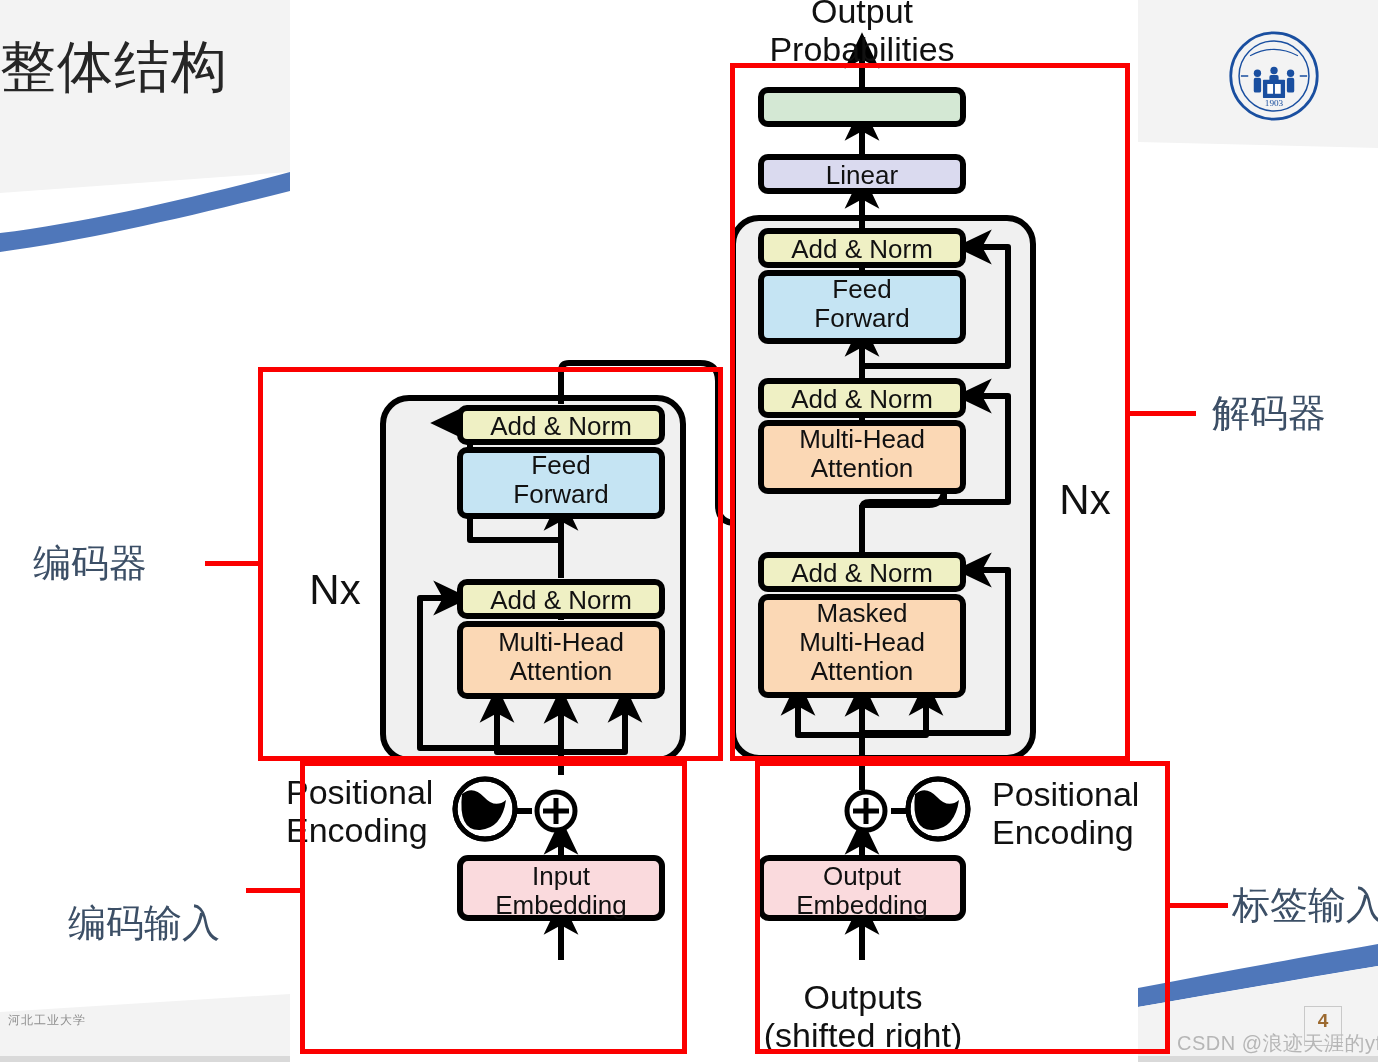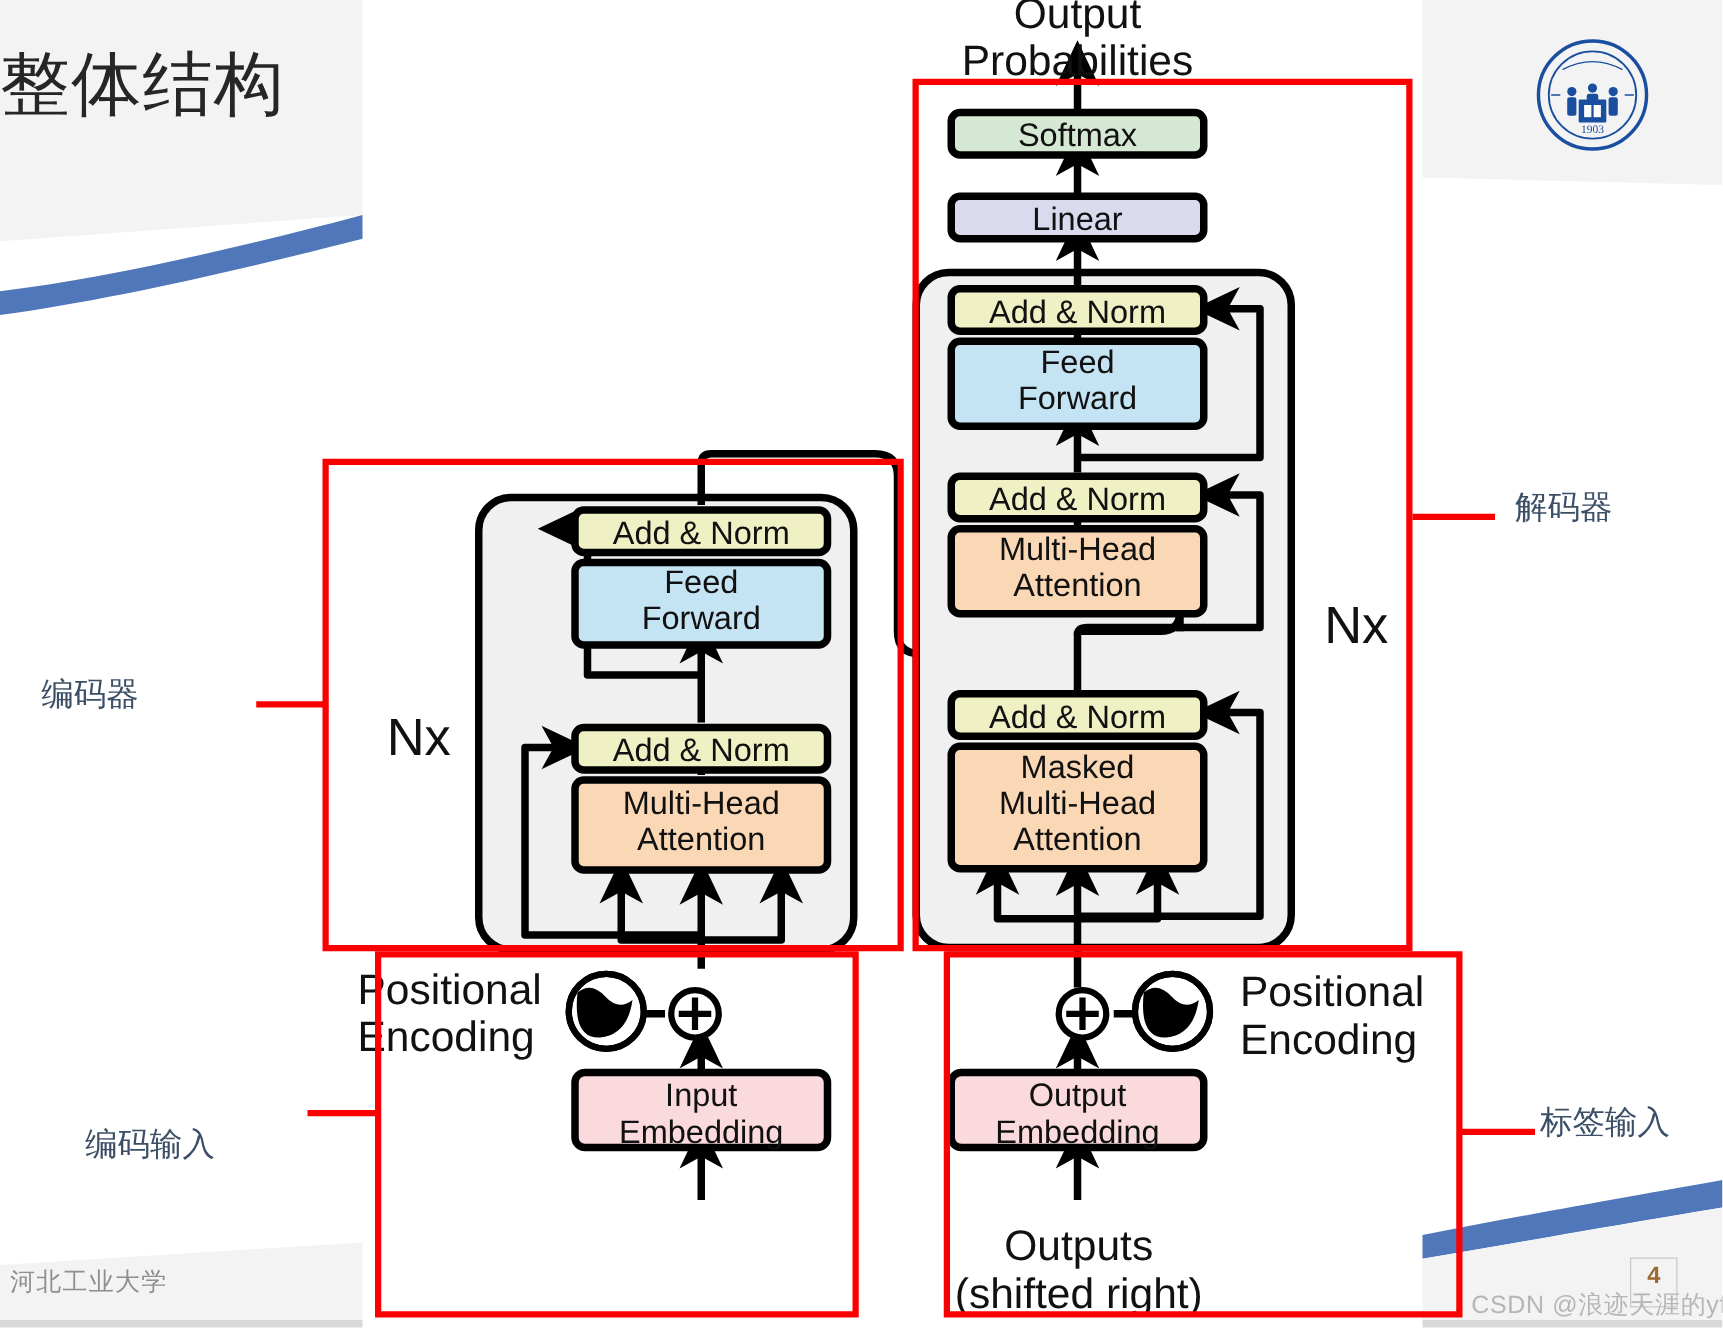--- a/index.html
+++ b/index.html
@@ -12,21 +12,21 @@
   
   .chrome-svg{position:absolute;left:0;top:0;width:1378px;height:1064px;pointer-events:none;}
 
   .slide-title{
     position:absolute;left:0px;top:38px;width:290px;
     font-size:56px;line-height:1.05;color:#262626;letter-spacing:1px;
     white-space:nowrap;
   }
   .footer-univ{
     position:absolute;left:8px;top:1012px;
-    font-size:20px;color:#8f8f8f;letter-spacing:1px;white-space:nowrap;
+    font-size:12px;color:#8f8f8f;letter-spacing:1px;white-space:nowrap;
   }
   .page-num-box{
     position:absolute;left:1304px;top:1006px;width:38px;height:40px;
     border:1px solid #c9c9c9;box-sizing:border-box;
   }
   .page-num{
     position:absolute;left:1304px;top:1010px;width:38px;
     text-align:center;font-size:19px;font-weight:bold;color:#9c6a30;
   }
   .watermark{
@@ -48,21 +48,21 @@
     line-height:1.12;white-space:pre-line;
   }
   .box-label{font-size:26px;}
   .plain-label{font-size:34px;}
   .nx-label{font-size:42px;}
 
   
   .redbox{position:absolute;border:5px solid #fb0000;box-sizing:border-box;background:transparent;}
   .redline{position:absolute;background:#fb0000;height:5px;}
   .cn-note{
-    position:absolute;font-size:26px;color:#3c4f66;white-space:nowrap;
+    position:absolute;font-size:38px;color:#3c4f66;white-space:nowrap;
     font-family:"Liberation Sans","DejaVu Sans",sans-serif;
   }
 </style>
 </head>
 <body>
 
 <div id="slide">
 
   <svg class="chrome-svg" viewBox="0 0 1378 1064">
 
@@ -223,21 +223,20 @@
 Forward</div>
     <div class="dtext box-label" style="left:460px;top:586px;width:202px;">Add &amp; Norm</div>
     <div class="dtext box-label" style="left:460px;top:628px;width:202px;">Multi-Head
 Attention</div>
     <div class="dtext nx-label" style="left:290px;top:566px;width:90px;">Nx</div>
     <div class="dtext box-label" style="left:460px;top:862px;width:202px;">Input
 Embedding</div>
     <div class="dtext plain-label" style="left:286px;top:773px;width:200px;text-align:left;">Positional
 Encoding</div>
 
-    <div class="dtext box-label" style="left:761px;top:94px;width:202px;">Softmax</div>
     <div class="dtext box-label" style="left:761px;top:161px;width:202px;">Linear</div>
     <div class="dtext box-label" style="left:761px;top:235px;width:202px;">Add &amp; Norm</div>
     <div class="dtext box-label" style="left:761px;top:275px;width:202px;">Feed
 Forward</div>
     <div class="dtext box-label" style="left:761px;top:385px;width:202px;">Add &amp; Norm</div>
     <div class="dtext box-label" style="left:761px;top:425px;width:202px;">Multi-Head
 Attention</div>
     <div class="dtext box-label" style="left:761px;top:559px;width:202px;">Add &amp; Norm</div>
     <div class="dtext box-label" style="left:761px;top:599px;width:202px;">Masked
 Multi-Head

